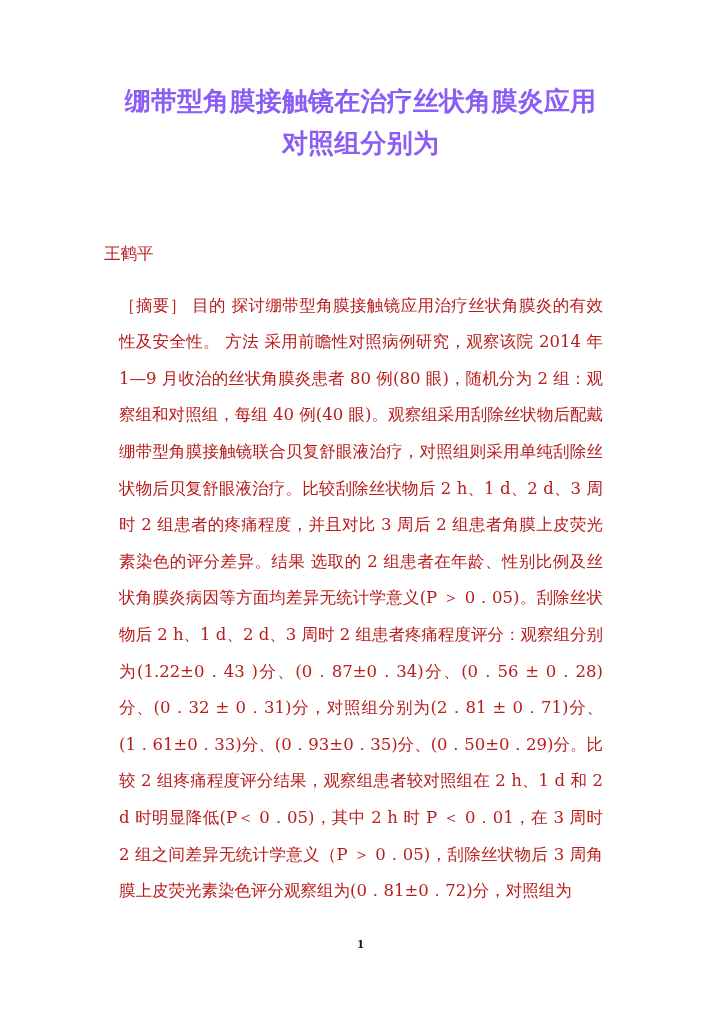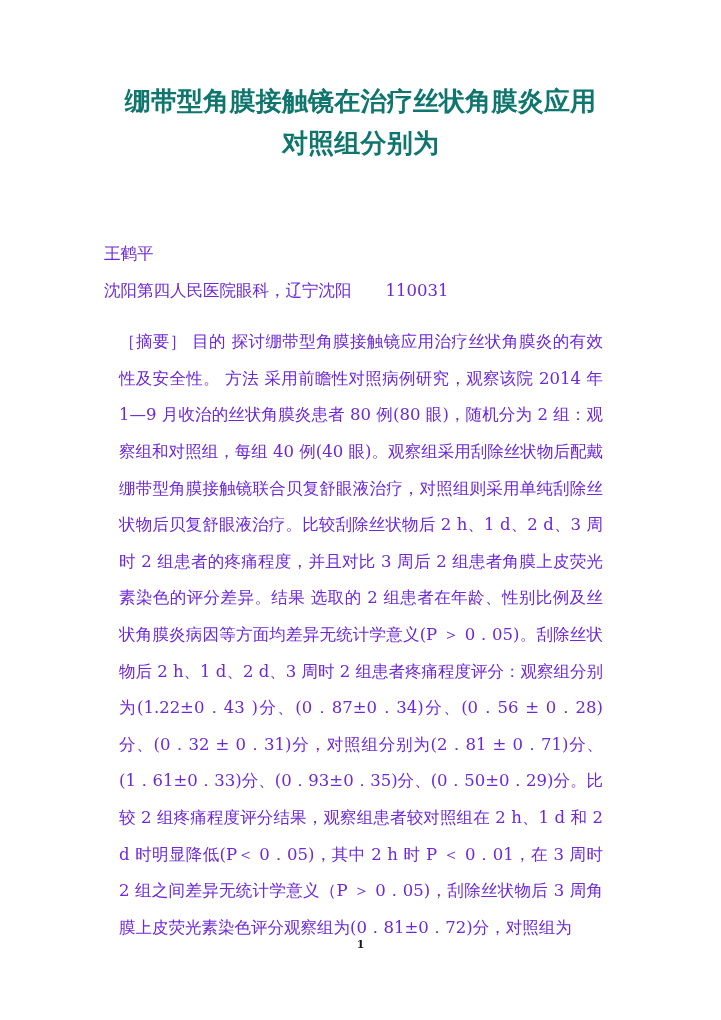--- a/index.html
+++ b/index.html
@@ -28,34 +28,34 @@
     position: absolute;
     left: 104px;
     top: 80px;
     width: 513px;
     text-align: center;
     font-family: "DejaVu Serif", "Liberation Serif", serif;
     font-size: 26px;
     font-weight: 700;
     line-height: 42px;
     letter-spacing: 0.2px;
-    color: #0f766e;
+    color: #8b5cf6;
   }
 
   
   .doc-body {
     position: absolute;
     left: 104px;
     top: 236px;
     width: 514px;
     font-size: 16.5px;
     line-height: 36.6px;
     text-align: justify;
     text-justify: inter-ideograph;
-    color: #6d28d9;
+    color: #b91c1c;
   }
 
   .author-line {
     margin: 0;
     text-align: left;
   }
 
   .affil-line {
     margin: 0;
     text-align: left;
@@ -93,21 +93,20 @@
 
   <div class="doc-title">
     <div>绷带型角膜接触镜在治疗丝状角膜炎应用</div>
     <div>对照组分别为</div>
   </div>
 
   <div class="doc-body">
 
     <p class="author-line">王鹤平</p>
 
-    <p class="affil-line"><span>沈阳第四人民医院眼科，辽宁沈阳</span><span class="gap-wide"></span><span>110031</span></p>
 
     <p class="abstract-para">［摘要］ 目的 探讨绷带型角膜接触镜应用治疗丝状角膜炎的有效性及安全性。 方法 采用前瞻性对照病例研究，观察该院 2014 年 1—9 月收治的丝状角膜炎患者 80 例(80 眼)，随机分为 2 组：观察组和对照组，每组 40 例(40 眼)。观察组采用刮除丝状物后配戴绷带型角膜接触镜联合贝复舒眼液治疗，对照组则采用单纯刮除丝状物后贝复舒眼液治疗。比较刮除丝状物后 2 h、1 d、2 d、3 周时 2 组患者的疼痛程度，并且对比 3 周后 2 组患者角膜上皮荧光素染色的评分差异。结果 选取的 2 组患者在年龄、性别比例及丝状角膜炎病因等方面均差异无统计学意义(P ＞ 0．05)。刮除丝状物后 2 h、1 d、2 d、3 周时 2 组患者疼痛程度评分：观察组分别为(1.22±0．43 )分、(0．87±0．34)分、(0．56 ± 0．28)分、(0．32 ± 0．31)分，对照组分别为(2．81 ± 0．71)分、(1．61±0．33)分、(0．93±0．35)分、(0．50±0．29)分。比较 2 组疼痛程度评分结果，观察组患者较对照组在 2 h、1 d 和 2d 时明显降低(P＜ 0．05)，其中 2 h 时 P ＜ 0．01，在 3 周时 2 组之间差异无统计学意义（P ＞ 0．05)，刮除丝状物后 3 周角膜上皮荧光素染色评分观察组为(0．81±0．72)分，对照组为</p>
 
   </div>
 
   <div class="page-number">1</div>
 
 </div>
 
 </body></html>

